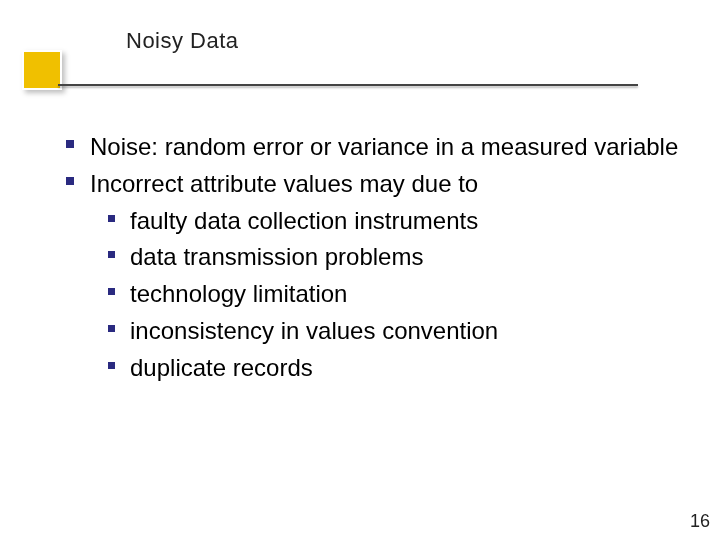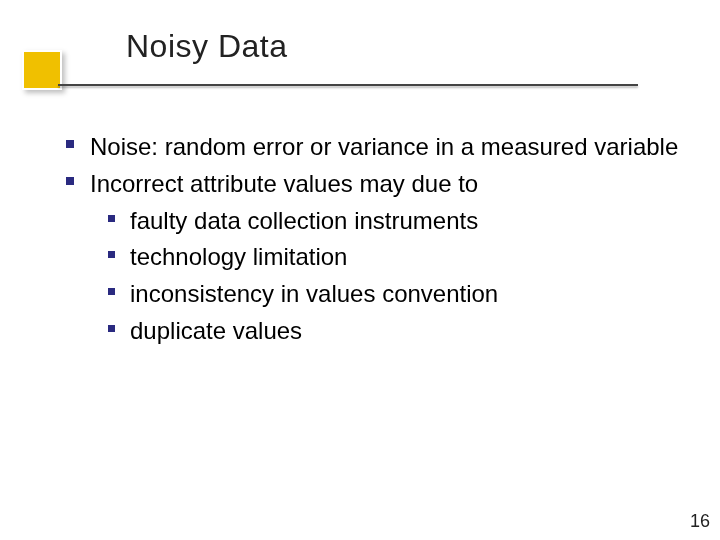--- a/index.html
+++ b/index.html
@@ -25,21 +25,21 @@
     width: 36px;
     height: 36px;
     background: #f0c000;
     border: 2px solid #fff;
     box-shadow: 3px 3px 5px rgba(0,0,0,0.25);
   }
   .title {
     position: absolute;
     left: 126px;
     top: 28px;
-    font-size: 32px;
+    font-size: 22px;
     font-weight: 400;
     color: #222;
     letter-spacing: 0.5px;
   }
   .hr-line {
     position: absolute;
     left: 58px;
     top: 84px;
     width: 580px;
     height: 0;
@@ -98,20 +98,21 @@
   <div class="accent-box"></div>
 
   <div class="title">Noisy Data</div>
 
   <div class="hr-line"></div>
 
   <div class="body">
     <div class="lvl1">Noise: random error or variance in a measured variable</div>
     <div class="lvl1">Incorrect attribute values may due to</div>
     <div class="lvl2">faulty data collection instruments</div>
+    <div class="lvl2">data transmission problems</div>
     <div class="lvl2">technology limitation</div>
     <div class="lvl2">inconsistency in values convention</div>
-    <div class="lvl2">duplicate values</div>
+    <div class="lvl2">duplicate records</div>
   </div>
 
   <div class="page-num">16</div>
 
 </div>
 
 </body></html>

